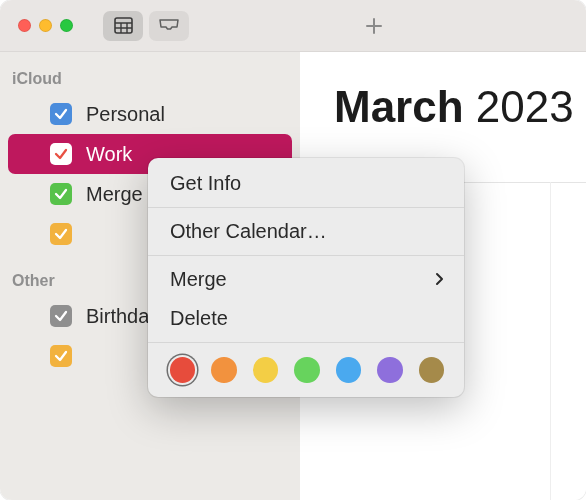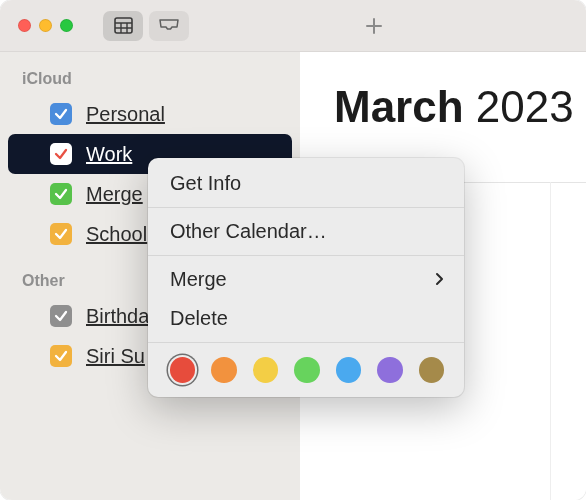--- a/index.html
+++ b/index.html
@@ -15,25 +15,25 @@
   .dot-green { background: #28c840; border: 0.5px solid rgba(0,0,0,0.1); }
   .tb-group { display: flex; gap: 6px; margin-left: 30px; }
   .tb-btn { width: 40px; height: 30px; border-radius: 7px; background: rgba(0,0,0,0.06); display: flex; align-items: center; justify-content: center; color: #5f5f5f; }
   .tb-btn.active { background: rgba(0,0,0,0.12); color: #3a3a3a; }
   .spacer { flex: 1; }
   .tb-plus { width: 28px; height: 28px; display:flex; align-items:center; justify-content:center; color:#8a8a8a; margin-right: 180px; }
 
   
   .content { display: flex; height: calc(100% - 52px); }
   .sidebar { width: 300px; background: #eceae7; padding-top: 14px; }
-  .section-header { font-size: 16px; font-weight: 600; color: #8f8f8f; padding: 4px 22px 6px; }
-  .cal-item { display: flex; align-items: center; height: 40px; padding-left: 42px; font-size: 20px; color: #2b2b2b; border-radius: 7px; margin: 0 8px; text-decoration: underline; }
+  .section-header { font-size: 16px; font-weight: 600; color: #8f8f8f; padding: 4px 12px 6px; }
+  .cal-item { display: flex; align-items: center; height: 40px; padding-left: 42px; font-size: 20px; color: #2b2b2b; border-radius: 7px; margin: 0 8px; }
   .cal-item .chk { width: 22px; height: 22px; border-radius: 5px; margin-right: 14px; display:flex; align-items:center; justify-content:center; flex-shrink:0; }
   .cal-item .chk svg { display:block; }
-  .cal-item.selected { background: #0f172a; color: #fff; margin: 0 8px; }
+  .cal-item.selected { background: #be185d; color: #fff; margin: 0 8px; }
   .cal-item.selected .chk { background: #fff; }
   .main { flex: 1; background: #fff; position: relative; }
   .month-title { position: absolute; top: 30px; left: 34px; font-size: 44px; color: #1c1c1c; }
   .month-title .bold { font-weight: 700; }
   .month-title .year { font-weight: 400; color: #1c1c1c; margin-top: 46px; }
   .hline { position:absolute; left:20px; right:0; top:130px; height:1px; background:#e4e4e4; }
   .vline { position:absolute; top:130px; bottom:0; width:1px; background:#eee; }
 
   
   .ctx-menu {
@@ -115,41 +115,39 @@
         </span>
         <span>Merge</span>
       </div>
 
       <div class="cal-item">
         <span class="chk" style="background:#f2b23e">
           <svg width="14" height="14" viewBox="0 0 14 14">
               <polyline points="2,7 6,11 12,3" fill="none" stroke="#fff" stroke-width="2.3" stroke-linecap="round" stroke-linejoin="round"></polyline>
             </svg>
         </span>
-        <span>School</span>
       </div>
 
       <div class="section-header" style="margin-top:14px;">Other</div>
 
       <div class="cal-item">
         <span class="chk" style="background:#8f8f8f">
           <svg width="14" height="14" viewBox="0 0 14 14">
               <polyline points="2,7 6,11 12,3" fill="none" stroke="#fff" stroke-width="2.3" stroke-linecap="round" stroke-linejoin="round"></polyline>
             </svg>
         </span>
         <span>Birthdays</span>
       </div>
 
       <div class="cal-item">
         <span class="chk" style="background:#f2b23e">
           <svg width="14" height="14" viewBox="0 0 14 14">
               <polyline points="2,7 6,11 12,3" fill="none" stroke="#fff" stroke-width="2.3" stroke-linecap="round" stroke-linejoin="round"></polyline>
             </svg>
         </span>
-        <span>Siri Su</span>
       </div>
 
     </div>
 
     <div class="main">
       <div class="month-title">
         <span class="bold">March</span>
         <span class="year">2023</span>
       </div>
       <div class="hline"></div>

